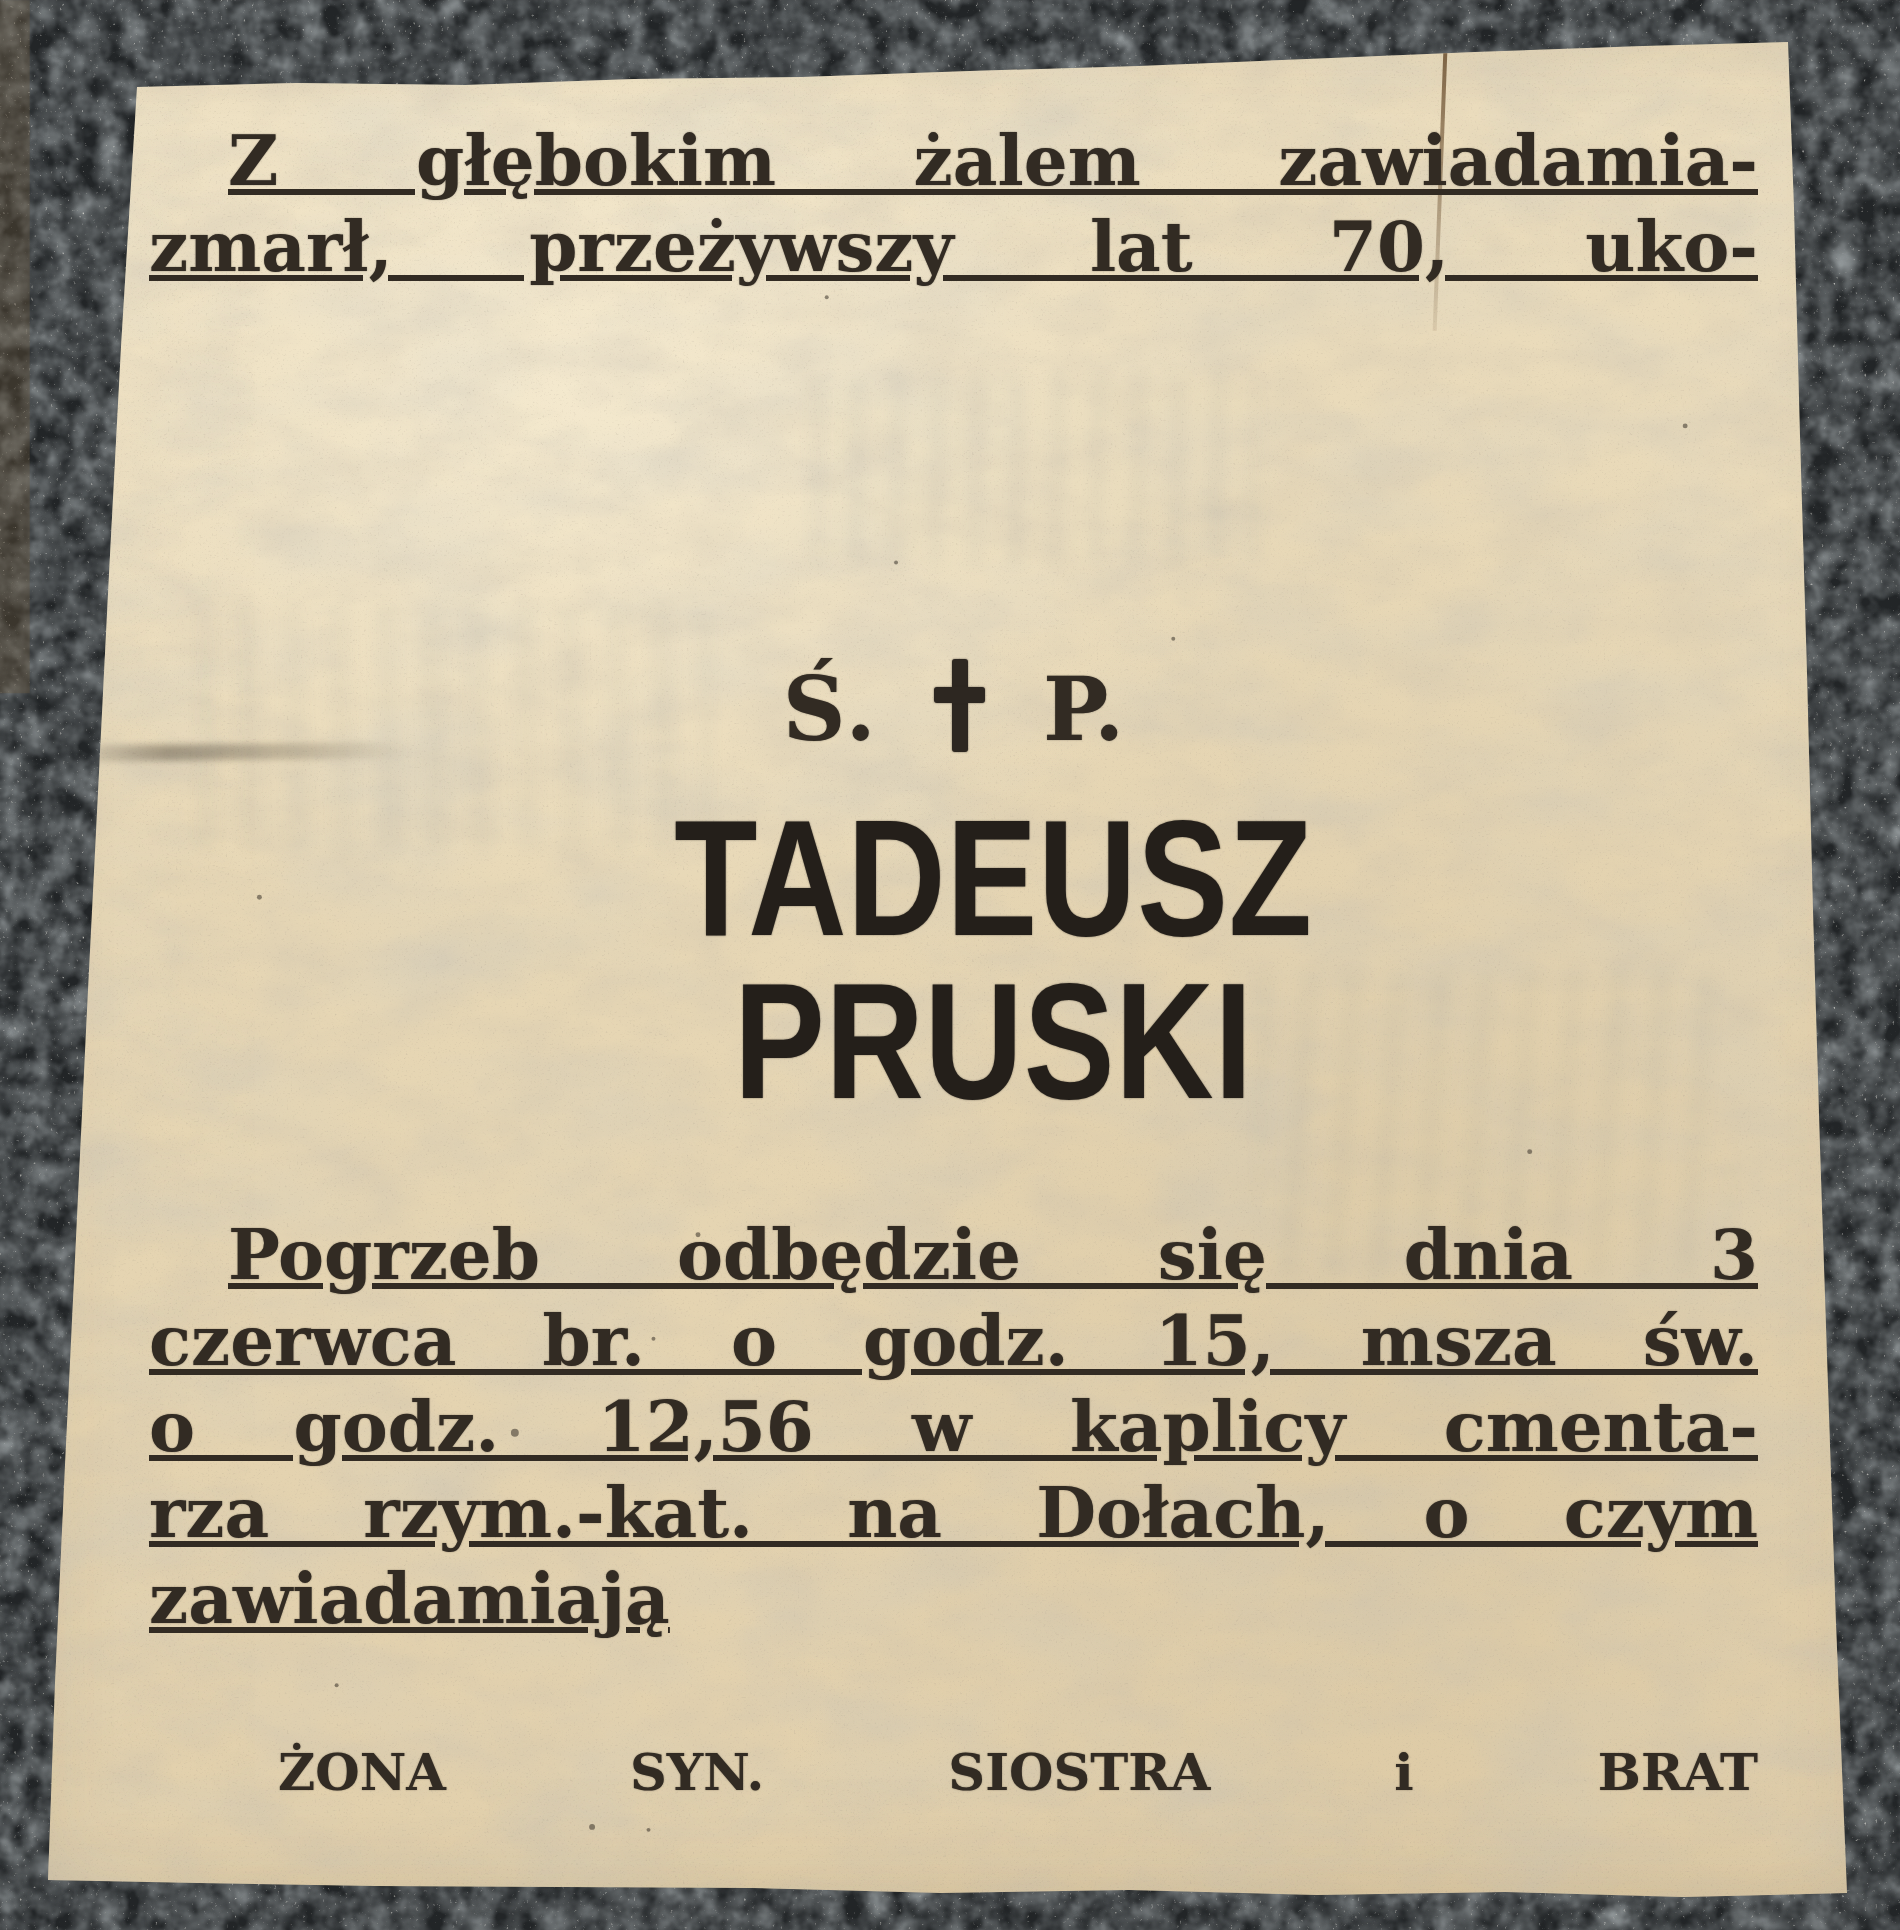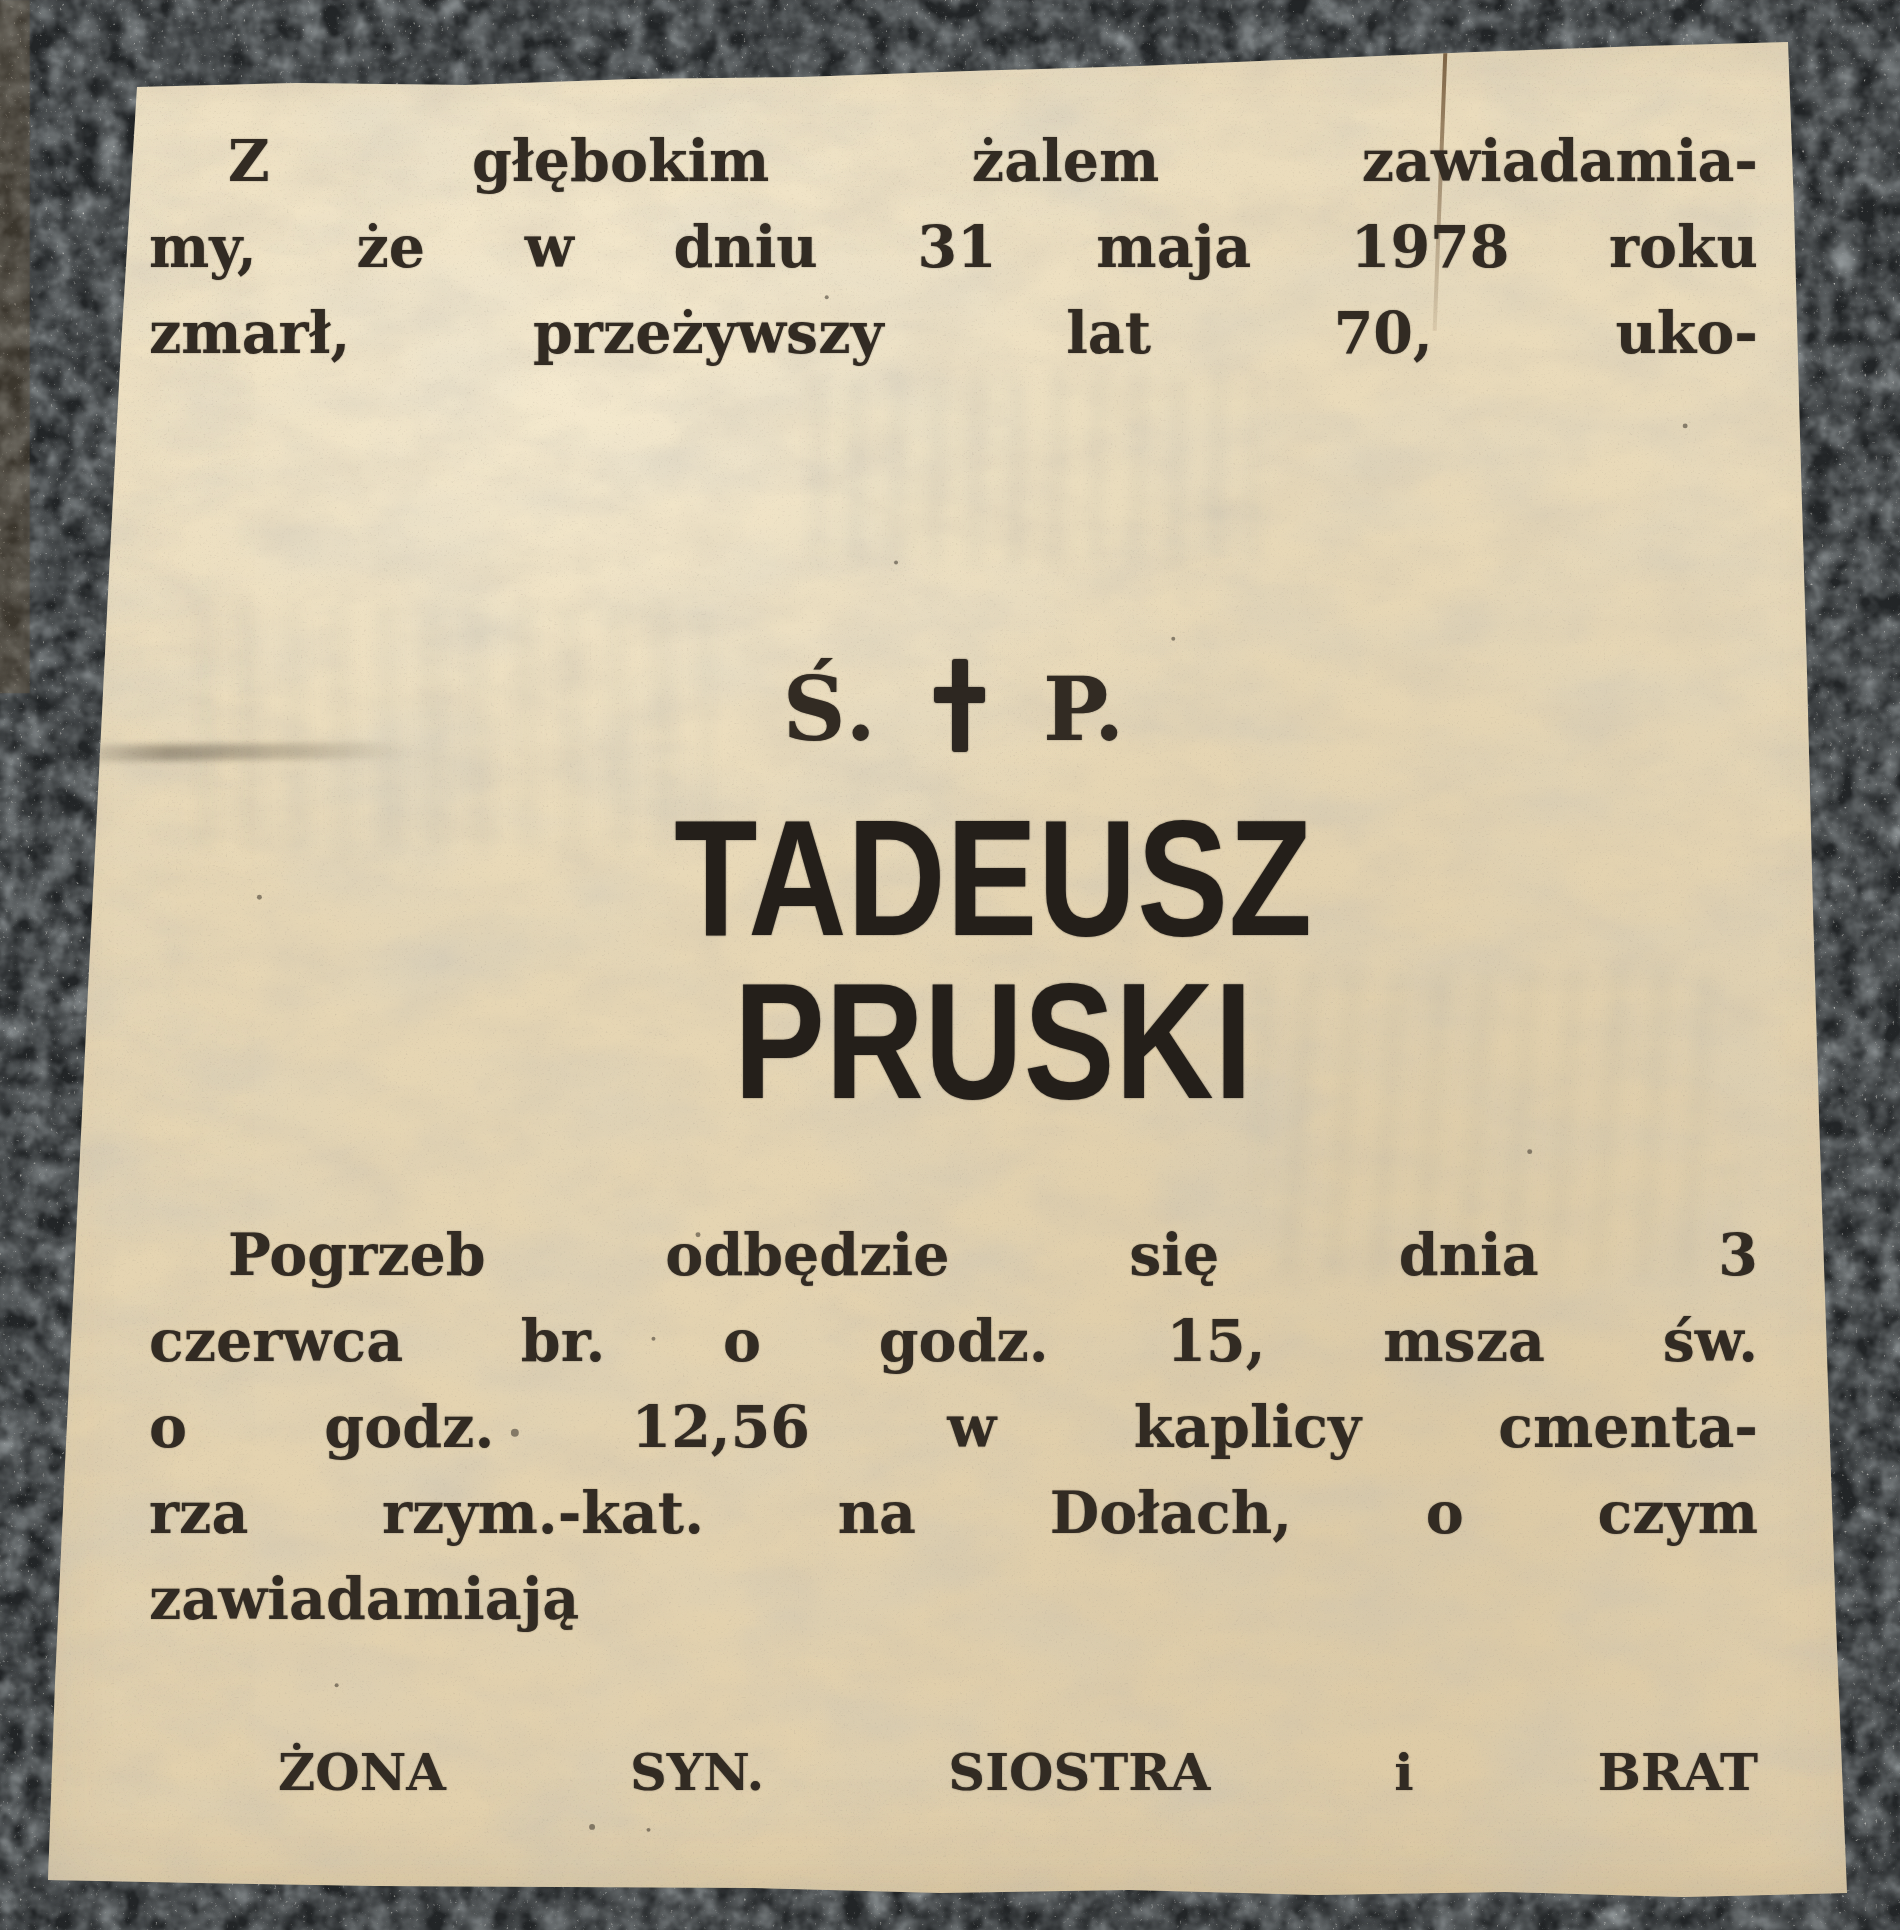--- a/index.html
+++ b/index.html
@@ -31,23 +31,23 @@
     transform:rotate(2.2deg);filter:blur(0.6px);}
   .ghost{filter:blur(8px);opacity:.4;}
   .g1{left:812px;top:376px;width:446px;height:188px;transform:rotate(-1deg);
       background:repeating-linear-gradient(92deg,rgba(92,112,132,.16) 0 16px,rgba(92,112,132,0) 16px 40px);}
   .g2{left:198px;top:604px;width:515px;height:248px;transform:rotate(.6deg);opacity:.3;
       background:repeating-linear-gradient(88deg,rgba(96,110,124,.15) 0 20px,rgba(96,110,124,0) 20px 46px);}
   .g3{left:1257px;top:970px;width:475px;height:307px;opacity:.35;
       background:repeating-linear-gradient(94deg,rgba(90,104,120,.14) 0 18px,rgba(90,104,120,0) 18px 44px);}
   
   .col{position:absolute;left:149px;top:0;width:1609px;height:1931px;color:#322b23;}
-  .para{position:absolute;left:0;right:0;font-weight:bold;font-size:57px;line-height:86px;
+  .para{position:absolute;left:0;right:0;font-weight:bold;font-size:69px;line-height:86px;
         text-align:justify;text-justify:inter-word;
-        text-shadow:0 0 1.5px rgba(40,33,26,.55);}
+        text-shadow:0 0 1.5px rgba(40,33,26,.55);text-decoration:underline;}
   .para .line{text-align:justify;text-align-last:justify;}
   .para .line.first{padding-left:79px;}
   .para .line.flush{text-align-last:left;}
   .p1{top:118px;}
   .p2{top:1212px;}
   .salutation{position:absolute;left:0;right:0;top:647px;display:flex;justify-content:center;
       align-items:baseline;gap:57px;font-weight:bold;font-size:87px;line-height:89px;
       text-shadow:0 0 1.5px rgba(40,33,26,.55);}
   .cross{position:relative;display:inline-block;width:53px;height:93px;transform:translateY(12px);}
   .cross i{position:absolute;background:#2d2721;border-radius:3px;
@@ -121,21 +121,20 @@
     <div class="artifact smudge"></div>
     <div class="artifact crack"></div>
     <div class="artifact ghost g1"></div>
     <div class="artifact ghost g2"></div>
     <div class="artifact ghost g3"></div>
 
     <div class="col">
 
       <div class="para p1">
         <div class="line first">Z głębokim żalem zawiadamia-</div>
-        <div class="line">my, że w dniu 31 maja 1978 roku</div>
         <div class="line">zmarł, przeżywszy lat 70, uko-</div>
       </div>
 
       <div class="salutation">
         <span>Ś.</span>
         <span class="cross">
             <i class="cv"></i>
             <i class="ch"></i>
           </span>
         <span>P.</span>

